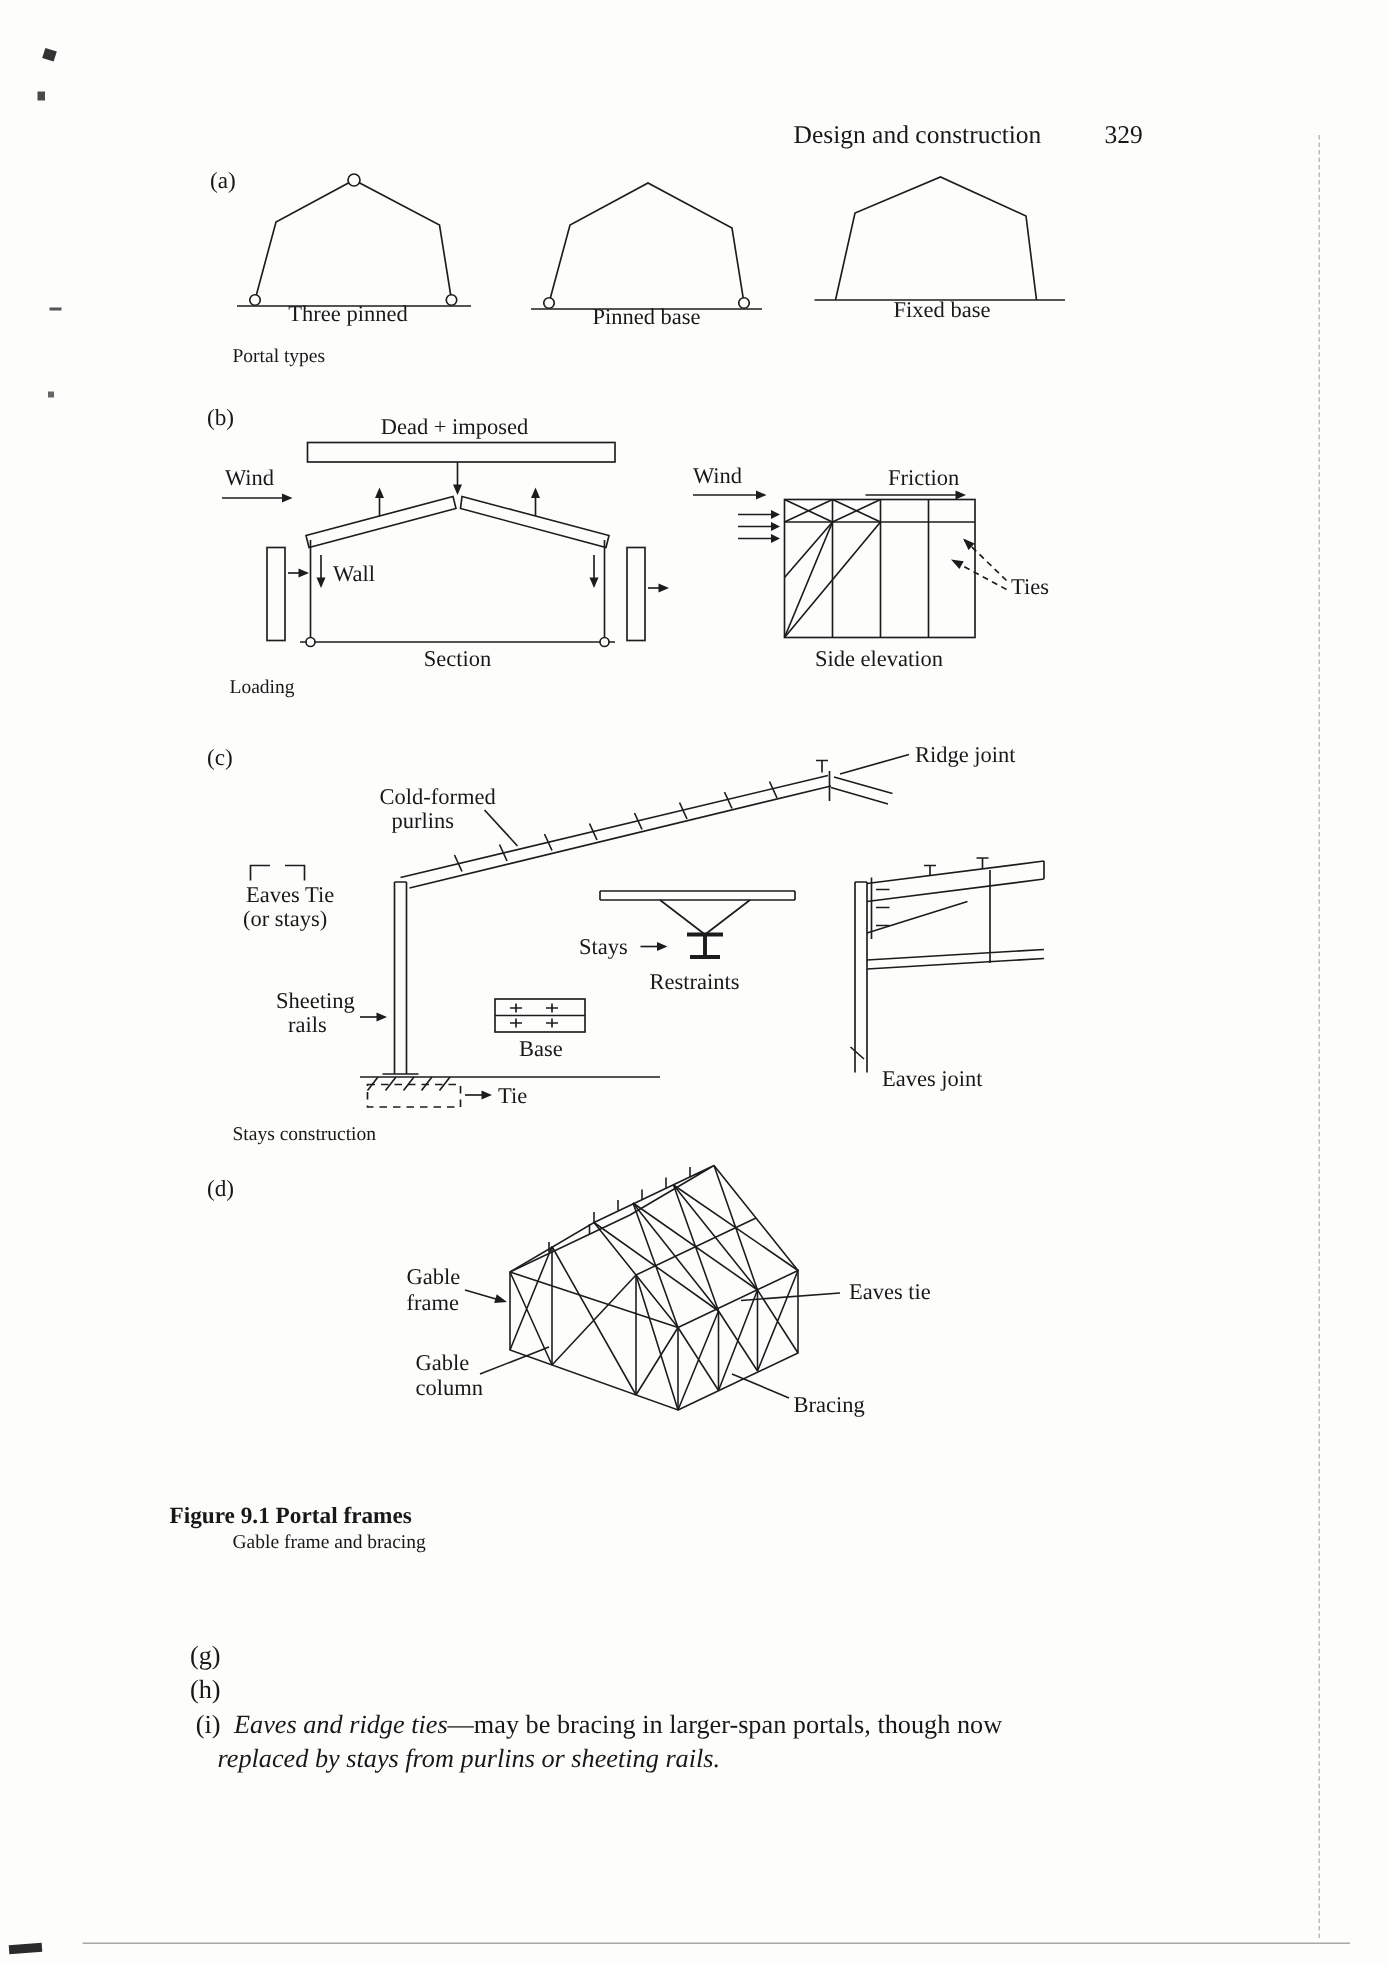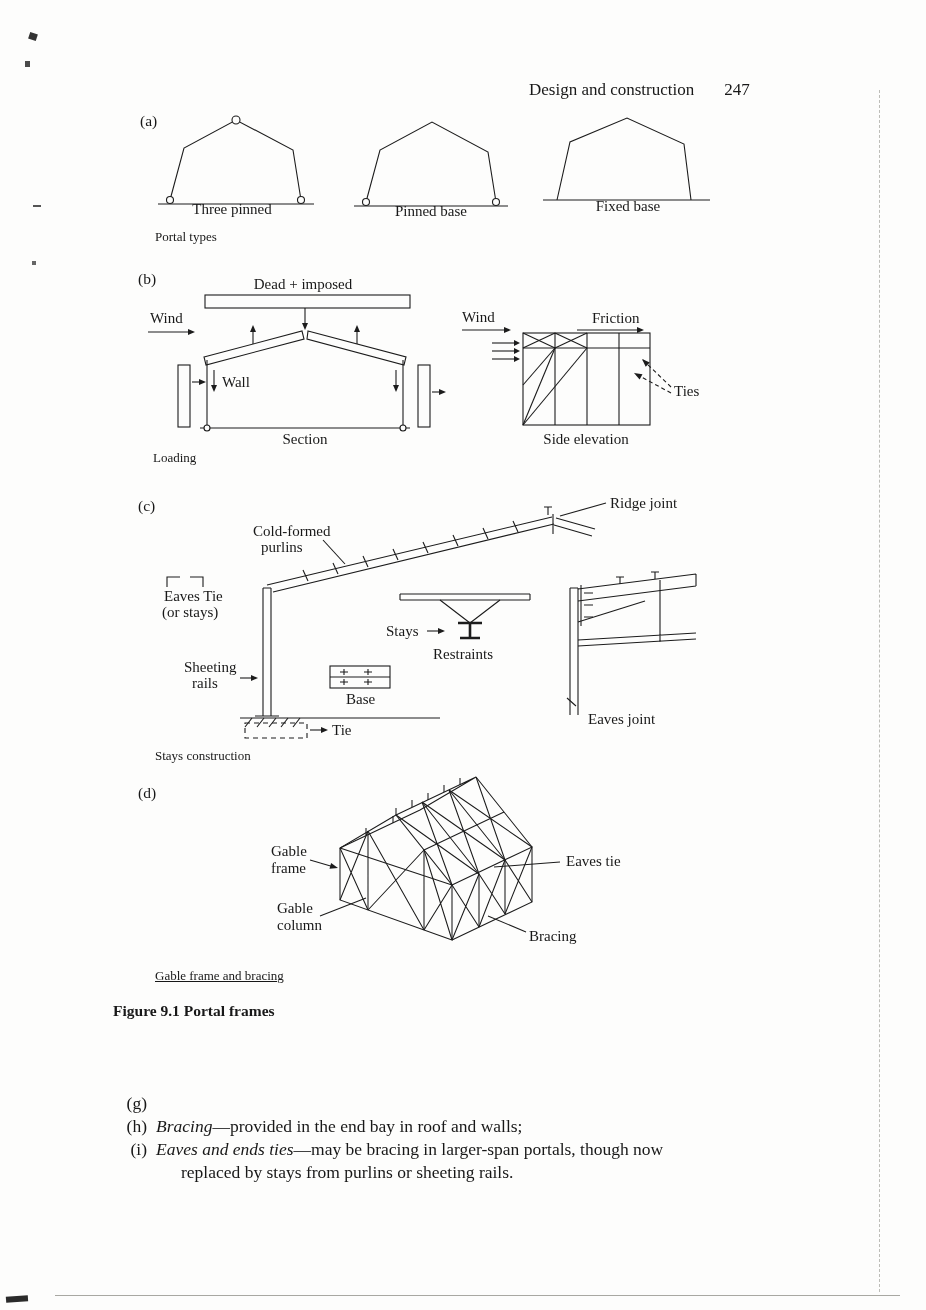--- a/index.html
+++ b/index.html
@@ -1,50 +1,50 @@
 <!DOCTYPE html>
 <html><head>
 <meta charset="utf-8">
 <style>
   html,body{margin:0;padding:0;}
   body{width:926px;height:1310px;background:#ffffff;position:relative;overflow:hidden;
        font-family:"Liberation Serif", serif;color:#181818;}
   .page{position:absolute;inset:0;background:#fdfdfc;}
   .abs{position:absolute;}
-  .hdr{font-size:17px;display:flex;gap:30px;}
+  .hdr{font-size:17px;display:flex;gap:42px;}
   .panel-label{font-size:15.5px;}
   .fig-sub{font-size:13px;}
   .fig-caption{font-size:15.5px;font-weight:bold;}
   svg{position:absolute;overflow:visible;}
   svg text{font-family:"Liberation Serif", serif;font-size:15px;fill:#181818;stroke:none;}
   .items{position:absolute;left:113px;top:1092px;font-size:17.5px;line-height:23px;width:680px;}
   .item{display:flex;}
   .item .m{width:34px;text-align:right;flex:0 0 34px;}
   .item .t{margin-left:9px;}
-  .cont{margin-left:68px;}
+  .cont{margin-left:32px;font-style:italic;}
   .artifact{position:absolute;background:#333;}
   .vline{position:absolute;left:879px;top:90px;height:1202px;width:0;border-left:1px dashed #bdbdb8;}
   .bline{position:absolute;left:55px;top:1295px;width:845px;height:1px;background:#a8a8a2;}
 </style>
 </head>
 <body>
 
 <div class="page">
 
   <div class="artifact" style="left:29px;top:33px;width:8px;height:7px;transform:rotate(18deg);"></div>
   <div class="artifact" style="left:25px;top:61px;width:5px;height:6px;background:#4a4a4a;"></div>
   <div class="artifact" style="left:33px;top:205px;width:8px;height:2px;background:#555;"></div>
   <div class="artifact" style="left:32px;top:261px;width:4px;height:4px;background:#666;"></div>
   <div class="vline"></div>
   <div class="bline"></div>
   <div class="artifact" style="left:6px;top:1296px;width:22px;height:6px;background:#2b2b2b;transform:rotate(-4deg);"></div>
 
   <div class="abs hdr" style="left:529px;top:80px;">
     <span>Design and construction</span>
-    <span>247</span>
+    <span>329</span>
   </div>
 
   <div class="abs panel-label" style="left:140px;top:112px;">(a)</div>
 
   <svg style="left:140px;top:108px;" width="630" height="130">
     <g stroke="#1c1c1c" stroke-width="1.1" fill="none">
 
       <polyline points="30,92 44,40 96,12 153,42 161,92"></polyline>
       <line x1="18" y1="96" x2="174" y2="96"></line>
       <circle cx="96" cy="12" r="4" fill="#fdfdfc"></circle>
@@ -239,32 +239,31 @@
       <polygon points="198,98 189.5,98.7 191.1,92.9"></polygon>
     </g>
     <text x="131" y="86">Gable</text>
     <text x="131" y="103">frame</text>
     <text x="426" y="96">Eaves tie</text>
     <text x="137" y="143">Gable</text>
     <text x="137" y="160">column</text>
     <text x="389" y="171">Bracing</text>
   </svg>
 
-  <div class="abs fig-sub" style="left:155px;top:968px;text-decoration:underline;">Gable frame and bracing</div>
+  <div class="abs fig-sub" style="left:155px;top:1020px;">Gable frame and bracing</div>
 
   <div class="abs fig-caption" style="left:113px;top:1002px;">Figure 9.1  Portal frames</div>
 
   <div class="items">
     <div class="item">
       <span class="m">(g)</span>
     </div>
     <div class="item">
       <span class="m">(h)</span>
-      <span class="t"><i>Bracing</i><span>—provided in the end bay in roof and walls;</span></span>
     </div>
     <div class="item">
       <span class="m">(i)</span>
-      <span class="t"><i>Eaves and ends ties</i><span>—may be bracing in larger-span portals, though now</span></span>
+      <span class="t"><i>Eaves and ridge ties</i><span>—may be bracing in larger-span portals, though now</span></span>
     </div>
     <div class="cont">replaced by stays from purlins or sheeting rails.</div>
   </div>
 
 </div>
 
 </body></html>

